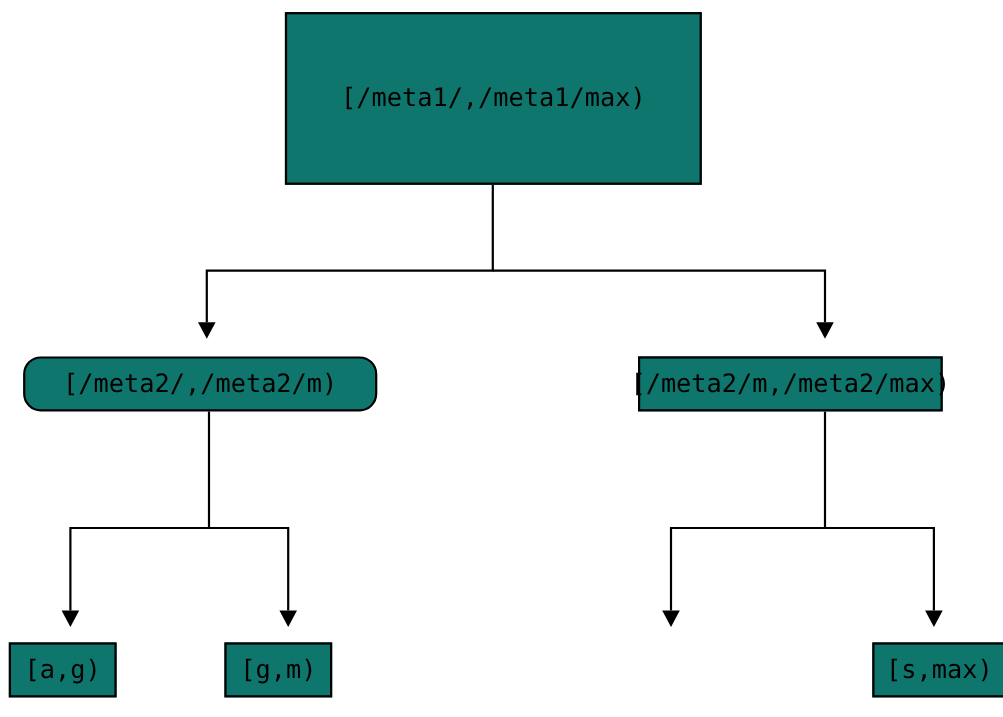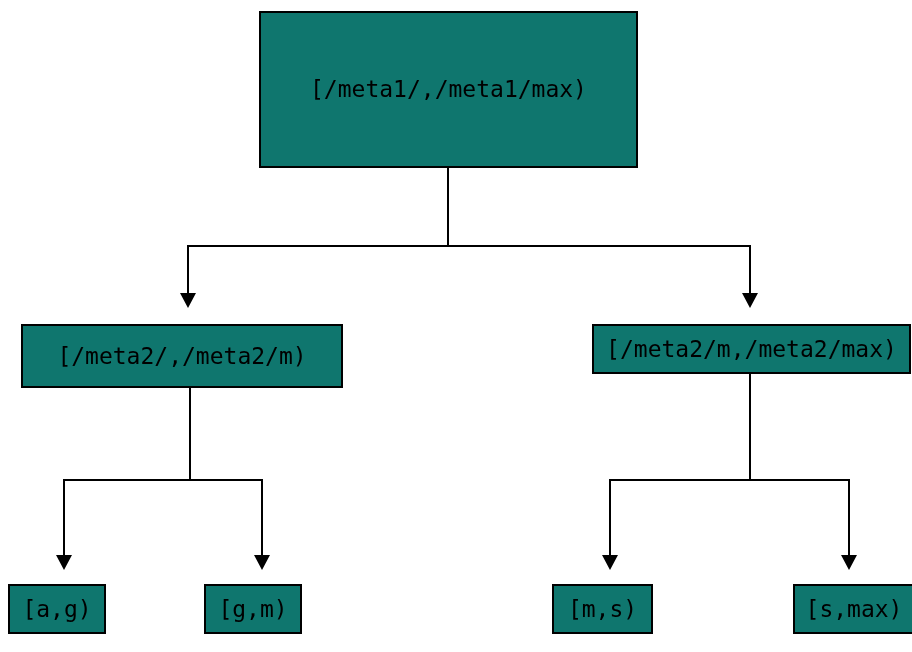--- a/index.html
+++ b/index.html
@@ -80,37 +80,34 @@
       <path d="M 750 480 L 849 480 L 849 555" fill="none" stroke="#000000" stroke-width="2" stroke-linecap="butt"></path>
       <polygon points="841,555 857,555 849,570" fill="#000000"></polygon>
     </g>
 
   </svg>
 
   <div class="node" style="left:259px; top:11px; width:379px; height:157px;">
     <span class="node-label">[/meta1/,/meta1/max)</span>
   </div>
 
-  <div class="node" style="left:21px; top:324px; width:322px; height:64px;">
+  <div class="node" style="left:21px; top:324px; width:322px; height:50px;border-radius:16px;">
     <span class="node-label">[/meta2/,/meta2/m)</span>
   </div>
 
-  <div class="node" style="left:580px; top:324px; width:319px; height:50px;margin-left:12px;">
+  <div class="node" style="left:580px; top:324px; width:277px; height:50px;">
     <span class="node-label">[/meta2/m,/meta2/max)</span>
   </div>
 
   <div class="node" style="left:204px; top:584px; width:98px; height:50px;">
     <span class="node-label">[g,m)</span>
   </div>
 
   <div class="node" style="left:8px; top:584px; width:98px; height:50px;">
     <span class="node-label">[a,g)</span>
   </div>
 
-  <div class="node" style="left:552px; top:584px; width:101px; height:50px;">
-    <span class="node-label">[m,s)</span>
-  </div>
 
   <div class="node" style="left:777px; top:584px; width:122px; height:50px;margin-left:16px;">
     <span class="node-label">[s,max)</span>
   </div>
 
 </div>
 
 </body></html>

